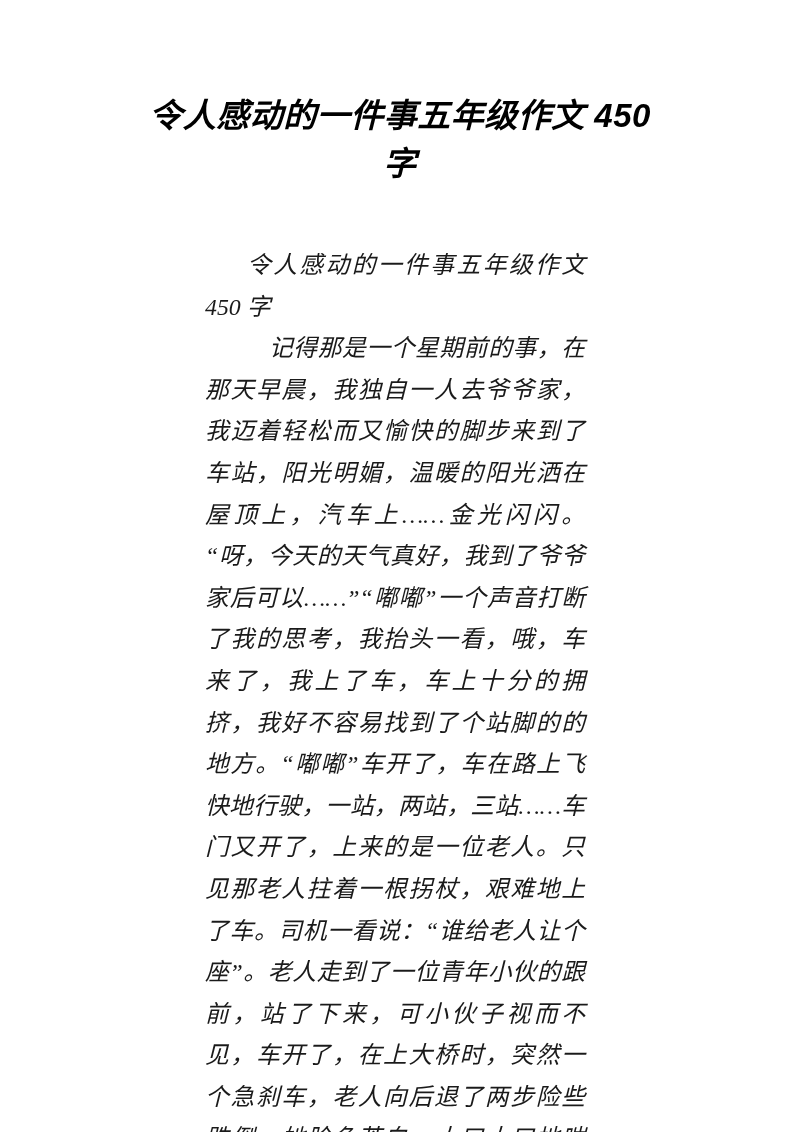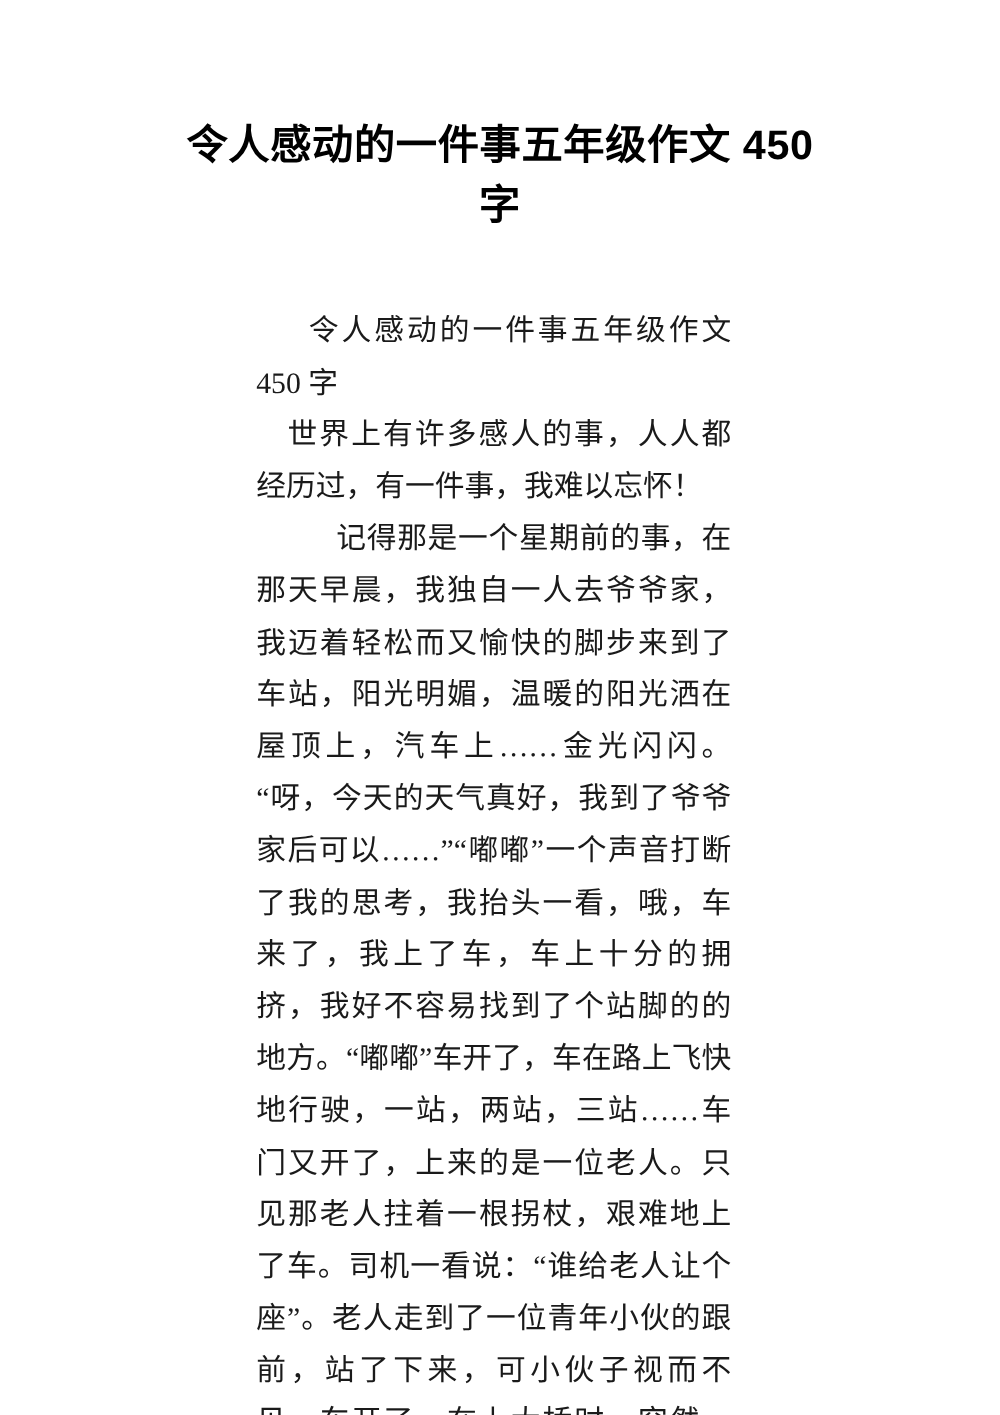--- a/index.html
+++ b/index.html
@@ -7,20 +7,21 @@
     padding: 0;
     background: #ffffff;
   }
   .page {
     width: 656px;
     height: 1132px;
     background: #ffffff;
     overflow: hidden;
     position: relative;
     margin: 0 auto;
+    font-style: italic;
   }
   .doc-title {
     margin: 92px 70px 0 70px;
     text-align: center;
     font-family: "Liberation Sans", "DejaVu Sans", sans-serif;
     font-weight: 700;
     font-size: 33px;
     line-height: 48px;
     color: #000000;
     letter-spacing: 0.5px;
@@ -41,16 +42,15 @@
   .p-intro        { text-indent: 25px; }
   .p-story        { text-indent: 64px; }
 </style>
 </head>
 <body>
 
 <div class="page">
   <h1 class="doc-title">令人感动的一件事五年级作文 450 字</h1>
   <div class="doc-body">
     <p class="p-heading-line">令人感动的一件事五年级作文 450 字</p>
-    <p class="p-intro">世界上有许多感人的事，人人都经历过，有一件事，我难以忘怀！</p>
     <p class="p-story">记得那是一个星期前的事，在那天早晨，我独自一人去爷爷家，我迈着轻松而又愉快的脚步来到了车站，阳光明媚，温暖的阳光洒在屋顶上，汽车上……金光闪闪。“呀，今天的天气真好，我到了爷爷家后可以……”“嘟嘟”一个声音打断了我的思考，我抬头一看，哦，车来了，我上了车，车上十分的拥挤，我好不容易找到了个站脚的的地方。“嘟嘟”车开了，车在路上飞快地行驶，一站，两站，三站……车门又开了，上来的是一位老人。只见那老人拄着一根拐杖，艰难地上了车。司机一看说：“谁给老人让个座”。老人走到了一位青年小伙的跟前，站了下来，可小伙子视而不见，车开了，在上大桥时，突然一个急刹车，老人向后退了两步险些跌倒，她脸色苍白，大口大口地喘着粗气……小伙子仍然一动不动，有几位乘客用不满的神情看了看他。突然，“老人家，你到这儿坐。”一个苍老的声音说道。人们寻声望去，原来，说这句话的是</p>
   </div>
 </div>
 
 </body></html>

